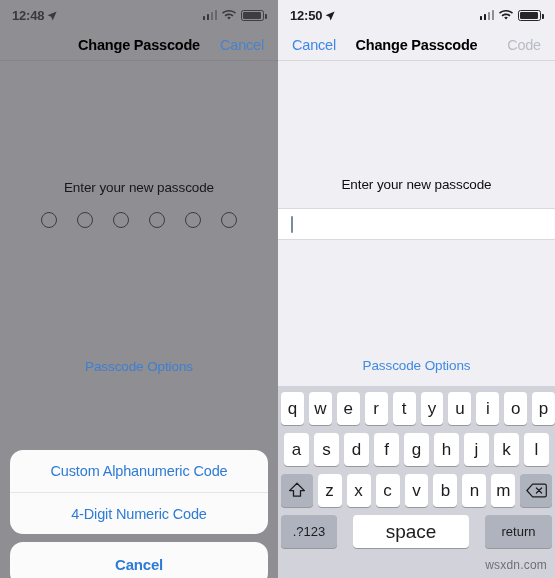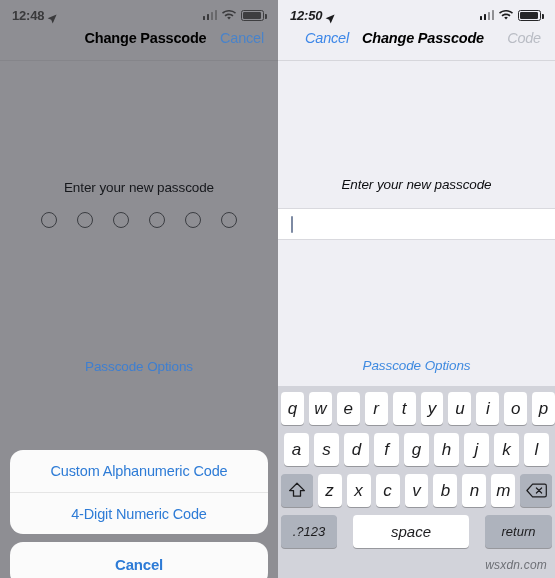--- a/index.html
+++ b/index.html
@@ -8,29 +8,29 @@
     overflow: hidden;
     background: #ffffff;
     font-family: "Liberation Sans", sans-serif;
     -webkit-font-smoothing: antialiased;
   }
   .stage { position: relative; width: 555px; height: 578px; display: flex; }
 
   
   .panel { position: relative; height: 578px; overflow: hidden; }
   .panel-left  { width: 278px; background: #8e8e93; }
-  .panel-right { width: 277px; background: #efeff4; font-style: italic; }
+  .panel-right { width: 277px; background: #efeff4; }
 
   
   .statusbar {
     height: 30px; display: flex; align-items: center;
     justify-content: space-between; padding: 0 14px 0 12px;
     font-size: 12.5px; font-weight: bold; letter-spacing: -0.2px;
   }
-  .sb-left { display: flex; align-items: flex-end; gap: 3px; }
+  .sb-left { display: flex; align-items: center; gap: 3px; }
   .sb-time { font-size: 13px; font-weight: bold; }
   .loc-arrow { display: inline-block; width: 10px; height: 10px; }
   .sb-right { display: flex; align-items: center; gap: 5px; }
   .bars { display: flex; align-items: flex-end; gap: 1.5px; height: 10px; }
   .bars i { display: block; width: 2.5px; border-radius: 0.5px; background: currentColor; }
   .bars i:nth-child(1) { height: 4px; }
   .bars i:nth-child(2) { height: 6px; }
   .bars i:nth-child(3) { height: 8px; opacity: .45; }
   .bars i:nth-child(4) { height: 10px; opacity: .45; }
   .wifi { width: 14px; height: 11px; }
@@ -38,23 +38,22 @@
           border-radius: 2.5px; opacity: .95; }
   .batt::after { content:""; position:absolute; right:-3.5px; top:3px; width:2px; height:5px;
                  background: currentColor; border-radius: 0 1px 1px 0; }
   .batt span { position:absolute; left:1px; top:1px; bottom:1px; width: 85%;
                background: currentColor; border-radius: 1.2px; }
   .sb-dark  { color: #1c1c1e; }
   .sb-dim   { color: #3a3a3c; }
 
   
   .navbar {
-    position: relative; height: 30px; display: flex; align-items: flex-start;
+    position: relative; height: 30px; display: flex; align-items: center;
     padding: 0 14px;
-    margin-left: 13px;
   }
   .nav-title {
     position: absolute; left: 0; right: 0; text-align: center;
     font-size: 14.5px; font-weight: bold; color: #000; letter-spacing: -0.2px;
   }
   .nav-btn { position: relative; z-index: 2; font-size: 14.5px; letter-spacing: -0.2px; }
   .nav-left { margin-right: auto; }
   .nav-right { margin-left: auto; }
   .nav-blue { color: #3d87e8; }
   .nav-blue-dim { color: #4a83c9; }
@@ -133,21 +132,21 @@
   }
   .key-letter { width: 25px; }
   .key-dark {
     background: #aeb3bd; border-radius: 4px; height: 33px;
     display: flex; align-items: center; justify-content: center;
     color: #1c1c1e; box-shadow: 0 1px 0 rgba(0,0,0,.28);
   }
   .key-shift { width: 33px; }
   .key-back  { width: 33px; }
   .key-num   { width: 56px; font-size: 13px; }
-  .key-space { flex: 1; font-size: 15px; color: #1c1c1e; }
+  .key-space { flex: 1; font-size: 19px; color: #1c1c1e; }
   .key-ret   { width: 67px; font-size: 13px; }
   .shift-ico { width: 18px; height: 17px; }
   .back-ico  { width: 21px; height: 15px; }
 
   .watermark {
     position: absolute; right: 8px; bottom: 6px;
     font-size: 12px; color: #6e7076; letter-spacing: .2px;
   }
 </style>
 </head>

